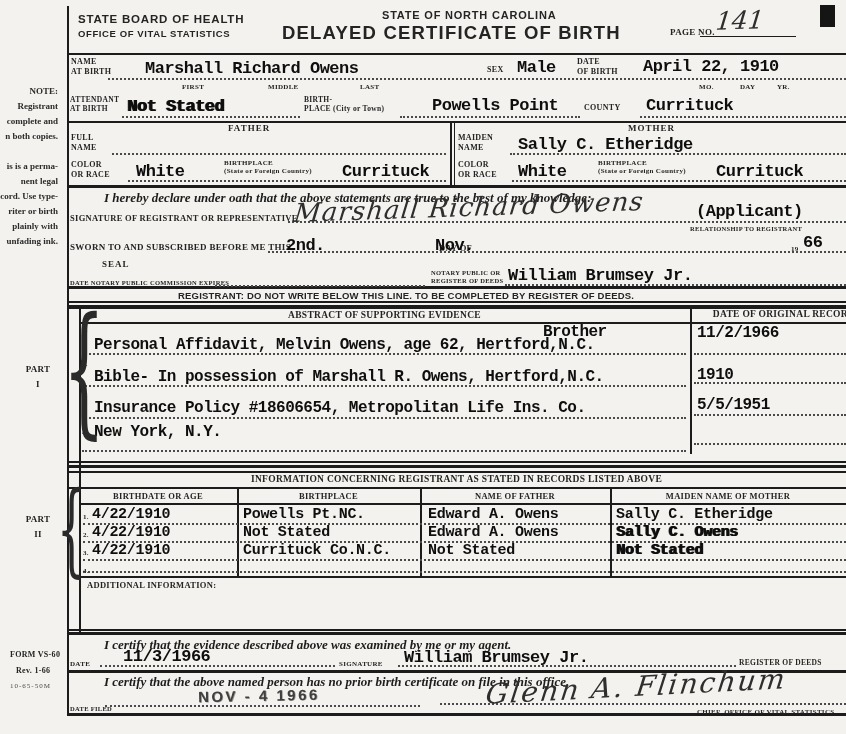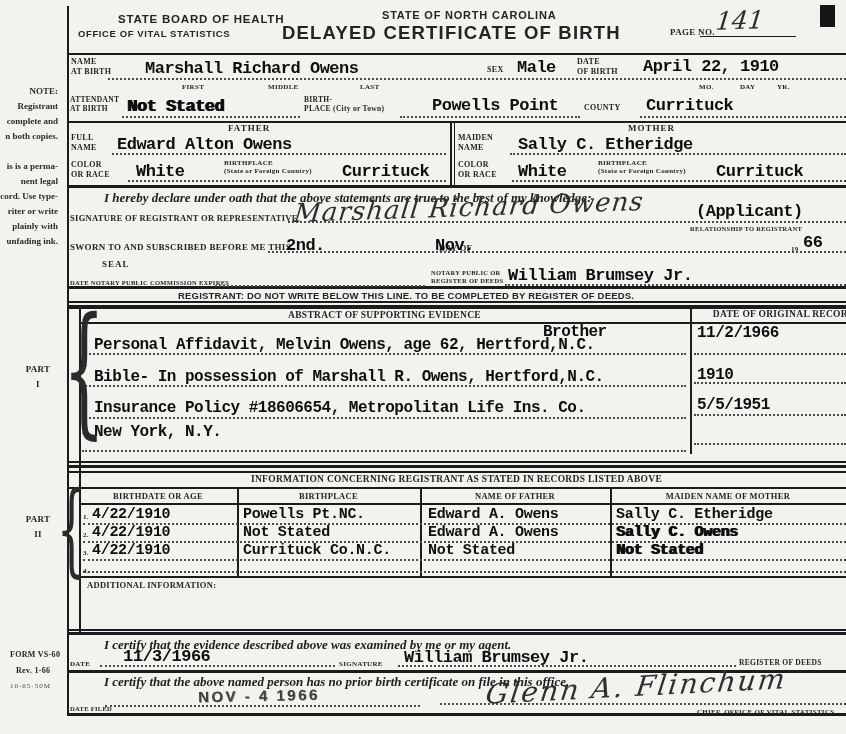--- a/index.html
+++ b/index.html
@@ -89,21 +89,21 @@
   <div class="d" style="left:694px;top:443px;width:152px;"></div>
   <div class="d" style="left:83px;top:523px;width:763px;"></div>
   <div class="d" style="left:83px;top:541px;width:763px;"></div>
   <div class="d" style="left:83px;top:559px;width:763px;"></div>
   <div class="d" style="left:83px;top:571px;width:763px;"></div>
   <div class="d" style="left:100px;top:665px;width:235px;"></div>
   <div class="d" style="left:398px;top:665px;width:338px;"></div>
   <div class="d" style="left:105px;top:705px;width:315px;"></div>
   <div class="d" style="left:440px;top:703px;width:406px;"></div>
 
-  <div class="lb sans" style="left:78px;top:13px;font-size:11.5px;letter-spacing:.8px;margin-left:40px;">STATE BOARD OF HEALTH</div>
+  <div class="lb sans" style="left:78px;top:13px;font-size:11.5px;letter-spacing:.8px;">STATE BOARD OF HEALTH</div>
   <div class="lb sans" style="left:78px;top:28px;font-size:9.5px;letter-spacing:.6px;">OFFICE OF VITAL STATISTICS</div>
   <div class="lb sans" style="left:382px;top:9px;font-size:11px;letter-spacing:.8px;">STATE OF NORTH CAROLINA</div>
   <div class="lb sans" style="left:282px;top:22px;font-size:18.5px;letter-spacing:1.2px;">DELAYED CERTIFICATE OF BIRTH</div>
   <div class="lb" style="left:670px;top:27px;font-size:9px;">PAGE NO.</div>
   <div class="sc" style="left:716px;top:6px;font-size:25px;">141</div>
 
   <div class="lb s8" style="left:71px;top:57px;">NAME
 AT BIRTH</div>
   <div class="tw tw17" style="left:145px;top:59px;">Marshall Richard Owens</div>
   <div class="lb s7" style="left:182px;top:83px;">FIRST</div>
@@ -124,21 +124,20 @@
   <div class="lb s75" style="left:304px;top:95px;">BIRTH-
 PLACE  (City or Town)</div>
   <div class="tw tw17" style="left:432px;top:96px;">Powells Point</div>
   <div class="lb s8" style="left:584px;top:103px;">COUNTY</div>
   <div class="tw tw17" style="left:646px;top:96px;">Currituck</div>
 
   <div class="lb s9" style="left:228px;top:123px;letter-spacing:1px;">FATHER</div>
   <div class="lb s9" style="left:628px;top:123px;letter-spacing:1px;">MOTHER</div>
   <div class="lb s8" style="left:71px;top:133px;">FULL
 NAME</div>
-  <div class="tw tw17" style="left:117px;top:135px;">Edward Alton Owens</div>
   <div class="lb s8" style="left:458px;top:133px;">MAIDEN
 NAME</div>
   <div class="tw tw17" style="left:518px;top:135px;">Sally C. Etheridge</div>
   <div class="lb s8" style="left:71px;top:160px;">COLOR
 OR RACE</div>
   <div class="tw tw17" style="left:136px;top:162px;">White</div>
   <div class="lb s7" style="left:224px;top:159px;">BIRTHPLACE
 (State or Foreign Country)</div>
   <div class="tw tw17" style="left:342px;top:162px;">Currituck</div>
   <div class="lb s8" style="left:458px;top:160px;">COLOR
@@ -226,21 +225,21 @@
   <div class="lb s7" style="left:697px;top:708px;">CHIEF, OFFICE OF VITAL STATISTICS</div>
 
   <div class="note">NOTE:
 Registrant
 complete and
 n both copies.
 
 is is a perma-
 nent legal
 cord. Use type-
-riter or write
+riter or birth
 plainly with
 unfading ink.</div>
   <div class="lb s9 ctr" style="left:18px;top:362px;width:40px;line-height:1.7;">PART
 I</div>
   <div class="brace" style="left:42px;top:309px;font-size:132px;transform:scale(.5,1.08);">{</div>
   <div class="lb s9 ctr" style="left:18px;top:512px;width:40px;line-height:1.7;">PART
 II</div>
   <div class="brace" style="left:42px;top:487px;font-size:92px;transform:scale(.5,1.1);">{</div>
   <div class="lb s8" style="left:10px;top:650px;">FORM VS-60</div>
   <div class="lb s8" style="left:16px;top:666px;">Rev. 1-66</div>

